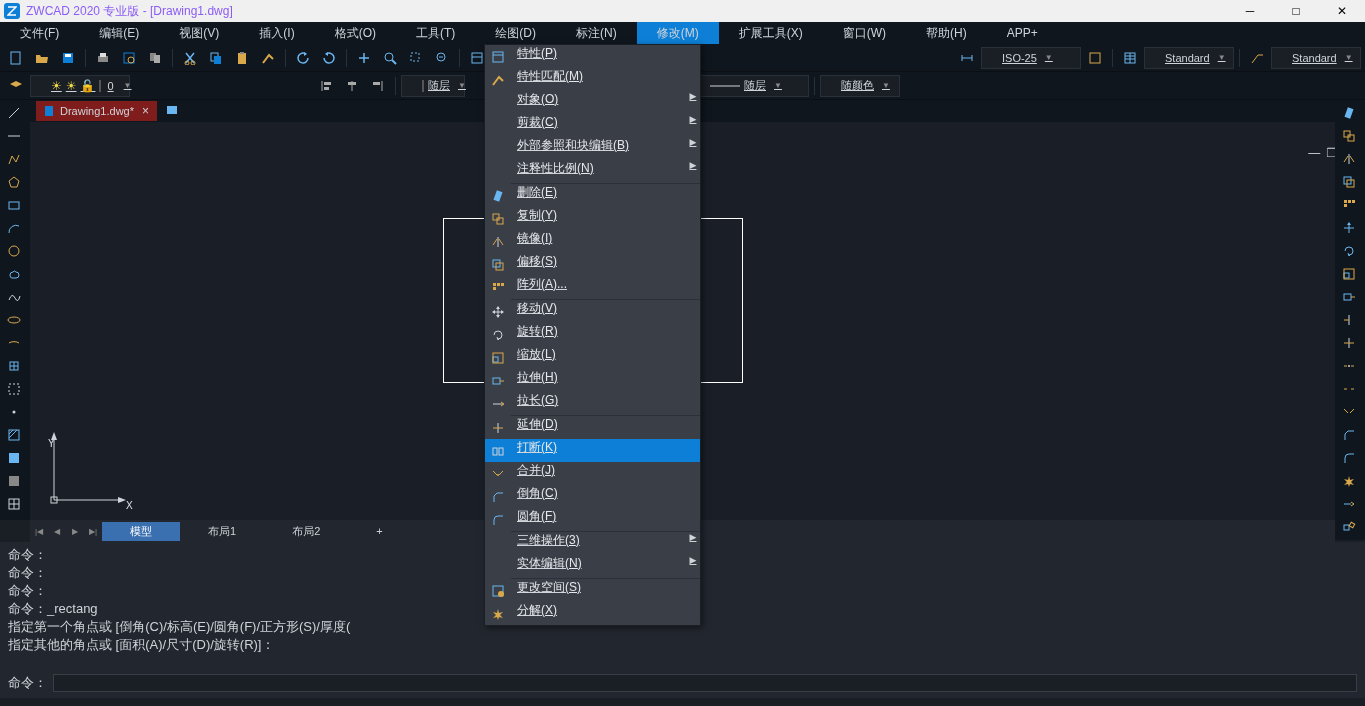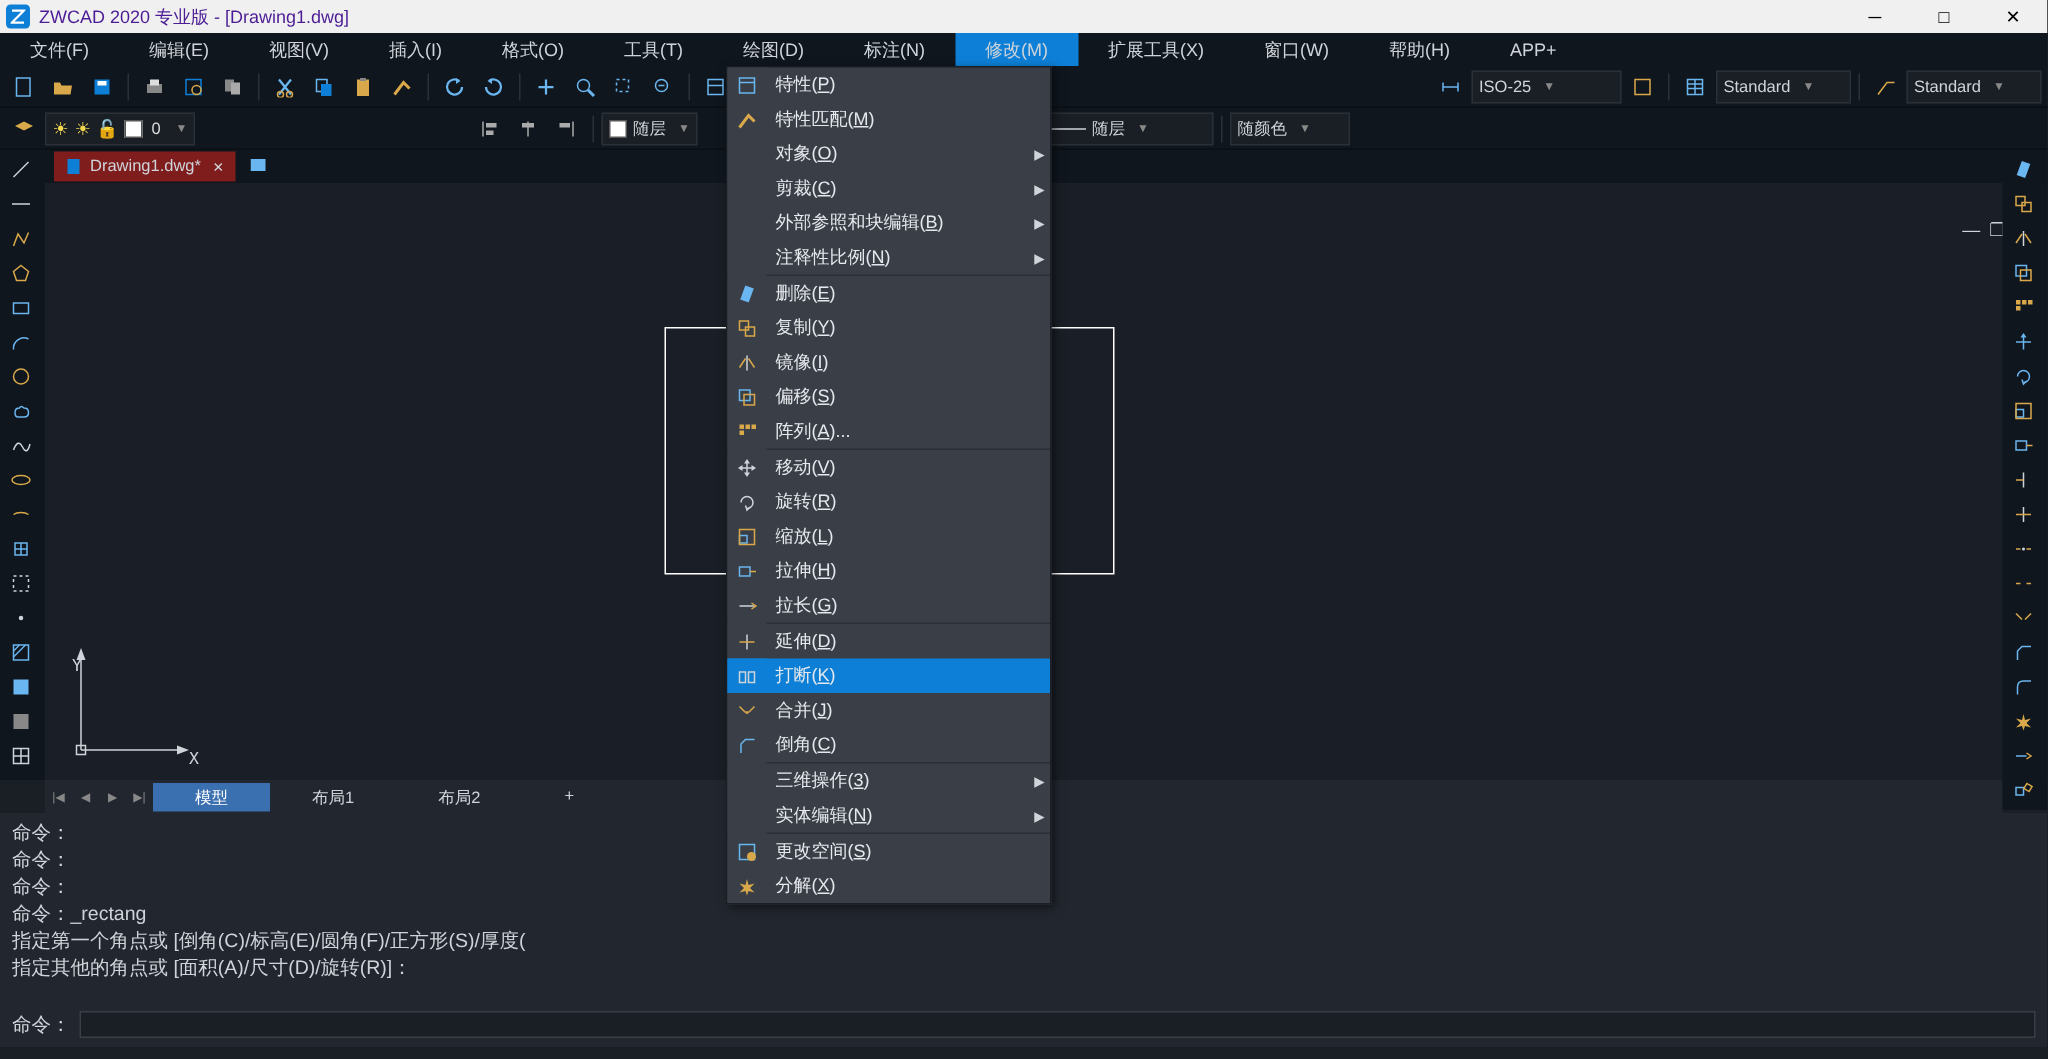--- a/index.html
+++ b/index.html
@@ -2,34 +2,34 @@
 <html><head>
   <meta charset="utf-8">
   <style>
     * { margin: 0; padding: 0; box-sizing: border-box; font-family: "Microsoft YaHei", sans-serif; }
     body { background: #1a1e25; color: #cfd4da; font-size: 12px; overflow: hidden; width: 1365px; height: 706px; }
     
     
     .title-bar { height: 22px; background: #f0f0f0; display: flex; align-items: center; justify-content: space-between; }
     .title-left { display: flex; align-items: center; padding-left: 4px; }
     .app-icon { width: 16px; height: 16px; background: #0d7fd6; border-radius: 3px; margin-right: 6px; display: flex; align-items: center; justify-content: center; }
-    .title-text { color: #4c1d95; font-size: 12px; }
+    .title-text { color: #8b5cf6; font-size: 12px; }
     .title-right { display: flex; }
     .win-btn { width: 46px; height: 22px; display: flex; align-items: center; justify-content: center; color: #000; }
     
     
     .menu-bar { height: 22px; background: #10161e; display: flex; align-items: center; }
     .menu-item { padding: 0 20px; height: 100%; display: flex; align-items: center; cursor: default; }
     .menu-item.active { background: #0d7fd6; }
     
     
     .toolbar-row { height: 28px; background: #10161e; border-bottom: 1px solid #0b0f14; display: flex; align-items: center; padding: 0 4px; gap: 2px; }
     .tb-btn { width: 24px; height: 24px; display: flex; align-items: center; justify-content: center; }
     .tb-sep { width: 1px; height: 18px; background: #2a3038; margin: 0 3px; }
-    .tb-combo { height: 22px; background: #1a1e25; border: 1px solid #2a3038; display: flex; align-items: center; padding: 0 4px; gap: 4px; }
+    .tb-combo { height: 22px; background: #1a1e25; border: 1px solid #2a3038; display: flex; align-items: center; padding: 0 20px; gap: 4px; text-decoration: underline; }
     .tb-swatch { width: 12px; height: 12px; border: 1px solid #555; }
     .combo-text { font-size: 11px; color: #cfd4da; white-space: nowrap; }
     .combo-arrow { margin-left: 4px; color: #888; font-size: 8px; }
     .tb-num { color: #d8d8d8; font-size: 11px; padding: 0 2px; }
     
     
     .main { display: flex; height: 420px; position: relative; }
     .left-toolbar { width: 30px; background: #10161e; display: flex; flex-direction: column; gap: 1px; padding-top: 2px; }
     .left-toolbar .vtb { width: 28px; height: 22px; display: flex; align-items: center; justify-content: center; }
     .right-toolbar { width: 30px; background: #10161e; display: flex; flex-direction: column; gap: 1px; padding-top: 2px; position: absolute; right: 0; top: 0; height: 440px; }
@@ -56,21 +56,21 @@
     
     
     .command-area { background: #22272f; height: 156px; margin-left: 0; padding: 4px 8px; font-family: "SimSun", monospace; font-size: 13px; color: #cfd4da; position: relative; }
     .command-area .line { line-height: 18px; white-space: nowrap; }
     .cmd-input-row { position: absolute; bottom: 6px; left: 8px; right: 8px; display: flex; align-items: center; }
     .cmd-prompt { font-family: "SimSun", monospace; font-size: 13px; margin-right: 6px; }
     .cmd-input { flex: 1; height: 18px; background: #1a1e25; border: 1px solid #3a3f47; color: #d8d8d8; font-family: monospace; font-size: 12px; padding-left: 4px; }
     
     
     .dropdown { position: absolute; left: 484px; top: 44px; width: 217px; background: #3a3f47; border: 1px solid #1a1e25; box-shadow: 2px 2px 6px rgba(0,0,0,0.5); z-index: 100; }
-    .dd-item { display: flex; align-items: center; height: 23px; position: relative; }
+    .dd-item { display: flex; align-items: flex-start; height: 23px; position: relative; text-decoration: underline; }
     .dd-icon { width: 26px; display: flex; align-items: center; justify-content: center; background: #3a3f47; height: 100%; }
     .dd-label { flex: 1; padding-left: 6px; font-size: 12px; color: #e5e8ec; }
     .dd-arrow { width: 14px; text-align: center; font-size: 9px; color: #cfd4da; }
     .dd-item.highlighted { background: #0d7fd6; }
     .dd-item.highlighted .dd-icon { background: #0d7fd6; }
     .dd-sep { height: 1px; background: #2a3038; margin-left: 26px; }
     .dd-under { text-decoration: underline; }
     svg { display: block; }
   </style>
 </head>
@@ -777,20 +777,29 @@
     </div>
     <div class="dd-item">
       <div class="dd-icon">
         <svg width="14" height="14">
           <path d="M3 12 L3 6 L6 3 L12 3" fill="none" stroke="#6ab6f0"></path>
         </svg>
       </div>
       <div class="dd-label">倒角(<span class="dd-under">C</span>)</div>
       <div class="dd-arrow"></div>
     </div>
+    <div class="dd-item">
+      <div class="dd-icon">
+        <svg width="14" height="14">
+          <path d="M3 12 L3 7 Q3 3 7 3 L12 3" fill="none" stroke="#6ab6f0"></path>
+        </svg>
+      </div>
+      <div class="dd-label">圆角(<span class="dd-under">F</span>)</div>
+      <div class="dd-arrow"></div>
+    </div>
     <div class="dd-sep"></div>
     <div class="dd-item">
       <div class="dd-icon"></div>
       <div class="dd-label">三维操作(<span class="dd-under">3</span>)</div>
       <div class="dd-arrow">▶</div>
     </div>
     <div class="dd-item">
       <div class="dd-icon"></div>
       <div class="dd-label">实体编辑(<span class="dd-under">N</span>)</div>
       <div class="dd-arrow">▶</div>

